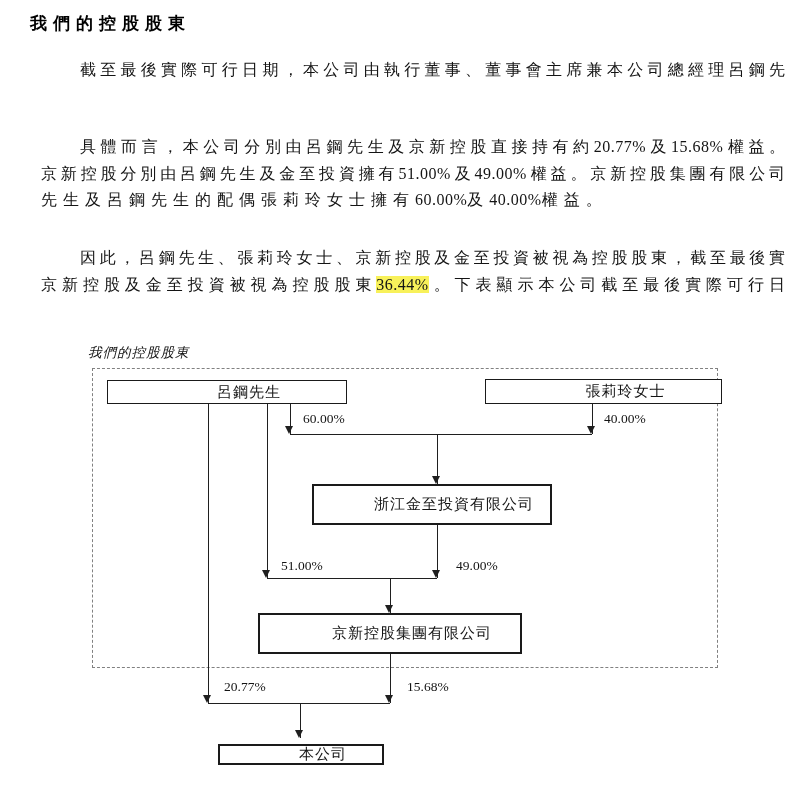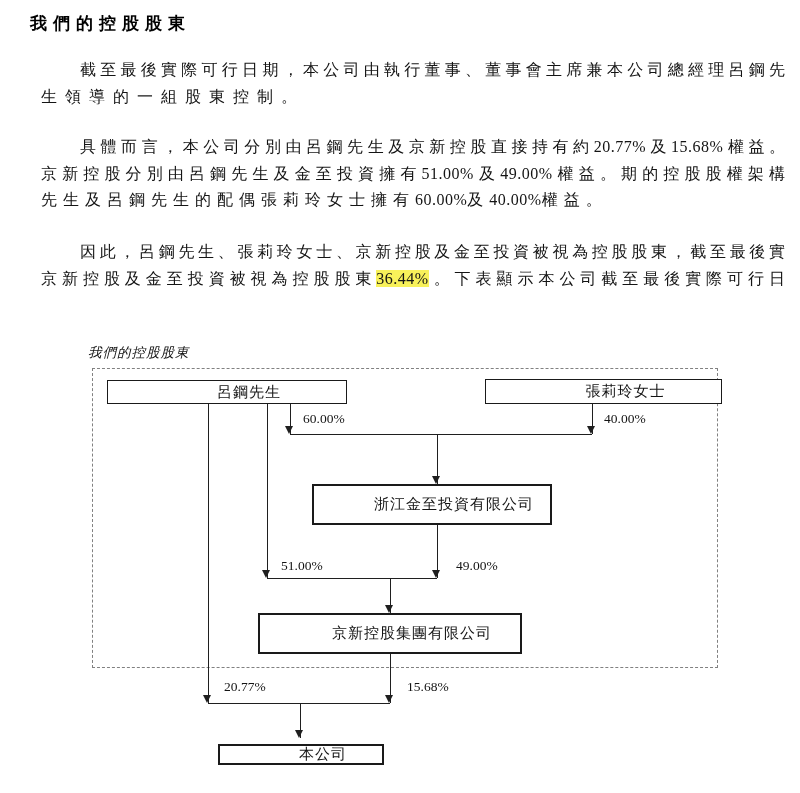--- a/index.html
+++ b/index.html
@@ -12,21 +12,21 @@
     position:absolute; left:30px; top:12px;
     font-family:"Liberation Sans","DejaVu Sans",sans-serif;
     font-weight:bold; font-size:17px; letter-spacing:6px; color:#000;
   }
 
   
   #body-text { position:absolute; left:29px; top:0; width:744px; }
   .para { position:absolute; left:0; width:100%; font-size:16px; line-height:26.5px;margin-left:12px; }
   .para:nth-child(1){ top:57px; }
   .para:nth-child(2){ top:134px; }
-  .para:nth-child(3){ top:239px;font-family:Liberation Serif, serif; }
+  .para:nth-child(3){ top:245px;font-family:Liberation Serif, serif; }
   .tline { width:100%; }
   .tline.just { text-align:justify; text-align-last:justify; }
   .tline.first { text-indent:39px; }
   .num { letter-spacing:0.5px; }
   .hl { background:var(--hl); letter-spacing:0.5px; }
 
   
   #diagram { position:absolute; left:0; top:0; width:800px; height:793px; }
   #diagram-caption {
     position:absolute; left:88px; top:344px;
@@ -78,25 +78,24 @@
   #pct-1568 { left:407px; top:679px; }
 </style>
 </head>
 <body>
 
 <h1 id="heading">我們的控股股東</h1>
 
 <div id="body-text">
     <div class="para">
       <div class="tline just first"><span>截至最後實際可行日期，本公司由執行董事、董事會主席兼本公司總經理呂鋼先</span></div>
-      <div class="tline" style="letter-spacing: 8px;"><span>生領導的一組股東控制。</span></div>
     </div>
     <div class="para">
       <div class="tline just first"><span>具體而言，本公司分別由呂鋼先生及京新控股直接持有約</span><span class="num">20.77%</span><span>及</span><span class="num">15.68%</span><span>權益。</span></div>
-      <div class="tline just"><span>京新控股分別由呂鋼先生及金至投資擁有</span><span class="num">51.00%</span><span>及</span><span class="num">49.00%</span><span>權益。期的控股股權架構</span></div>
+      <div class="tline just"><span>京新控股分別由呂鋼先生及金至投資擁有</span><span class="num">51.00%</span><span>及</span><span class="num">49.00%</span><span>權益。京新控股集團有限公司</span></div>
       <div class="tline" style="letter-spacing: 6px;"><span>先生及呂鋼先生的配偶張莉玲女士擁有</span><span class="num">60.00%</span><span>及</span><span class="num">40.00%</span><span>權益。</span></div>
     </div>
     <div class="para">
       <div class="tline just first"><span>因此，呂鋼先生、張莉玲女士、京新控股及金至投資被視為控股股東，截至最後實</span></div>
       <div class="tline just"><span>京新控股及金至投資被視為控股股東</span><span class="hl">36.44%</span><span>。下表顯示本公司截至最後實際可行日</span></div>
     </div>
   </div>
 
 <div id="diagram">
   <div id="diagram-caption">我們的控股股東</div>

